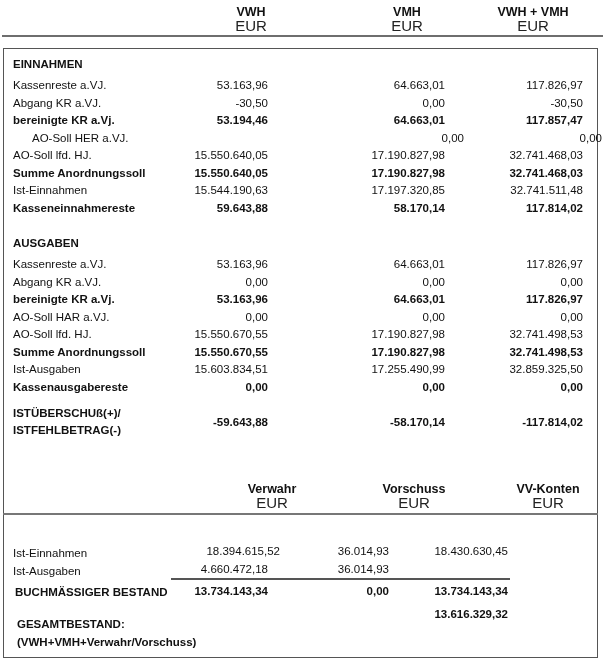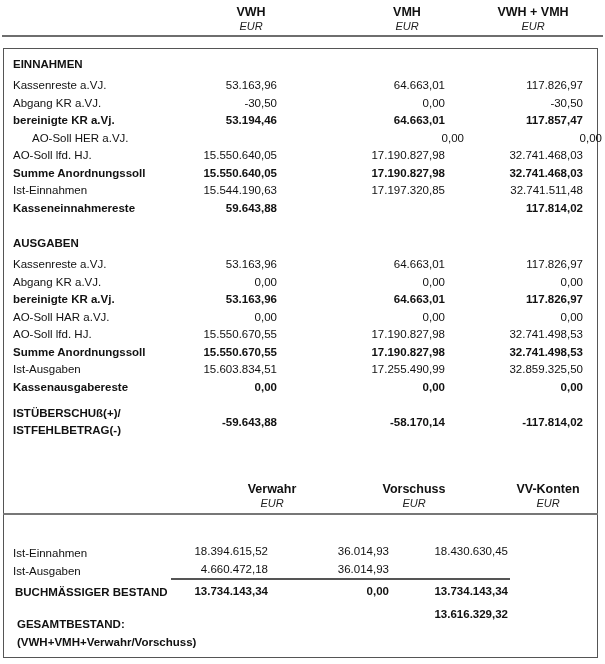--- a/index.html
+++ b/index.html
@@ -3,31 +3,31 @@
 <meta charset="utf-8">
 <style>
   html, body { margin: 0; padding: 0; background: #ffffff; }
   body {
     width: 605px; height: 664px; position: relative; overflow: hidden;
     font-family: "Liberation Sans", sans-serif; color: #111111;
     font-size: 11.5px;
   }
   .hdr-col { position: absolute; width: 110px; text-align: center; line-height: 14px; }
   .hdr-col .t { font-weight: bold; font-size: 12.5px; }
-  .hdr-col .u { font-size: 11px; color: #222; font-style: italic; }
+  .hdr-col .u { font-size: 15px; color: #222; }
   .top-rule { position: absolute; left: 2px; top: 35px; width: 601px; height: 2px; background: #6e6e6e; }
   .box {
     position: absolute; left: 3px; top: 48px; width: 595px; height: 610px;
     border: 1.5px solid #555555; box-sizing: border-box;
   }
   .divider { position: absolute; left: 3px; top: 513px; width: 595px; height: 2px; background: #777777; }
   .row { position: absolute; left: 0; width: 605px; height: 16px; line-height: 16px; }
   .row .lbl { position: absolute; left: 13px; white-space: nowrap; }
   .row .v { position: absolute; text-align: right; width: 130px; white-space: nowrap; }
-  .row .v1 { left: 147px; }
+  .row .v1 { left: 138px; }
   .row .v2 { left: 315px; }
   .row .v3 { left: 453px; }
   .bold { font-weight: bold; }
   .section-title { font-weight: bold; }
   .underline { position: absolute; left: 171px; top: 578px; width: 339px; height: 1.5px; background: #555555; }
 </style>
 </head>
 <body>
 
 <div class="hdr-col" style="left:196px; top:5px;">
@@ -89,20 +89,21 @@
     </div>
     <div class="row" style="top: 182px;">
       <span class="lbl">Ist-Einnahmen</span>
       <span class="v v1">15.544.190,63</span>
       <span class="v v2">17.197.320,85</span>
       <span class="v v3">32.741.511,48</span>
     </div>
     <div class="row bold" style="top: 199.5px;">
       <span class="lbl">Kasseneinnahmereste</span>
       <span class="v v1">59.643,88</span>
+      <span class="v v2">58.170,14</span>
       <span class="v v3">117.814,02</span>
     </div>
   </div>
 
 <div class="row section-title" style="top:235px;">
   <span class="lbl">AUSGABEN</span>
 </div>
 <div id="ausgaben-rows">
     <div class="row" style="top: 256px;">
       <span class="lbl">Kassenreste a.VJ.</span>
@@ -172,21 +173,21 @@
   <div class="t">Vorschuss</div>
   <div class="u">EUR</div>
 </div>
 <div class="hdr-col" style="left:493px; top:482px;">
   <div class="t">VV-Konten</div>
   <div class="u">EUR</div>
 </div>
 
 <div class="row" style="top:543px;">
   <span class="lbl" style="top:2px;">Ist-Einnahmen</span>
-  <span class="v v1" style="left:138px;text-align:right;">18.394.615,52</span>
+  <span class="v v1" style="left:150px;text-align:right;">18.394.615,52</span>
   <span class="v v2" style="left:259px;">36.014,93</span>
   <span class="v v3" style="left:378px;">18.430.630,45</span>
 </div>
 <div class="row" style="top:561px;">
   <span class="lbl" style="top:2px;">Ist-Ausgaben</span>
   <span class="v v1" style="left:138px;">4.660.472,18</span>
   <span class="v v2" style="left:259px;">36.014,93</span>
 </div>
 <div class="underline"></div>
 <div class="row bold" style="top:583px;text-decoration:underline;">

